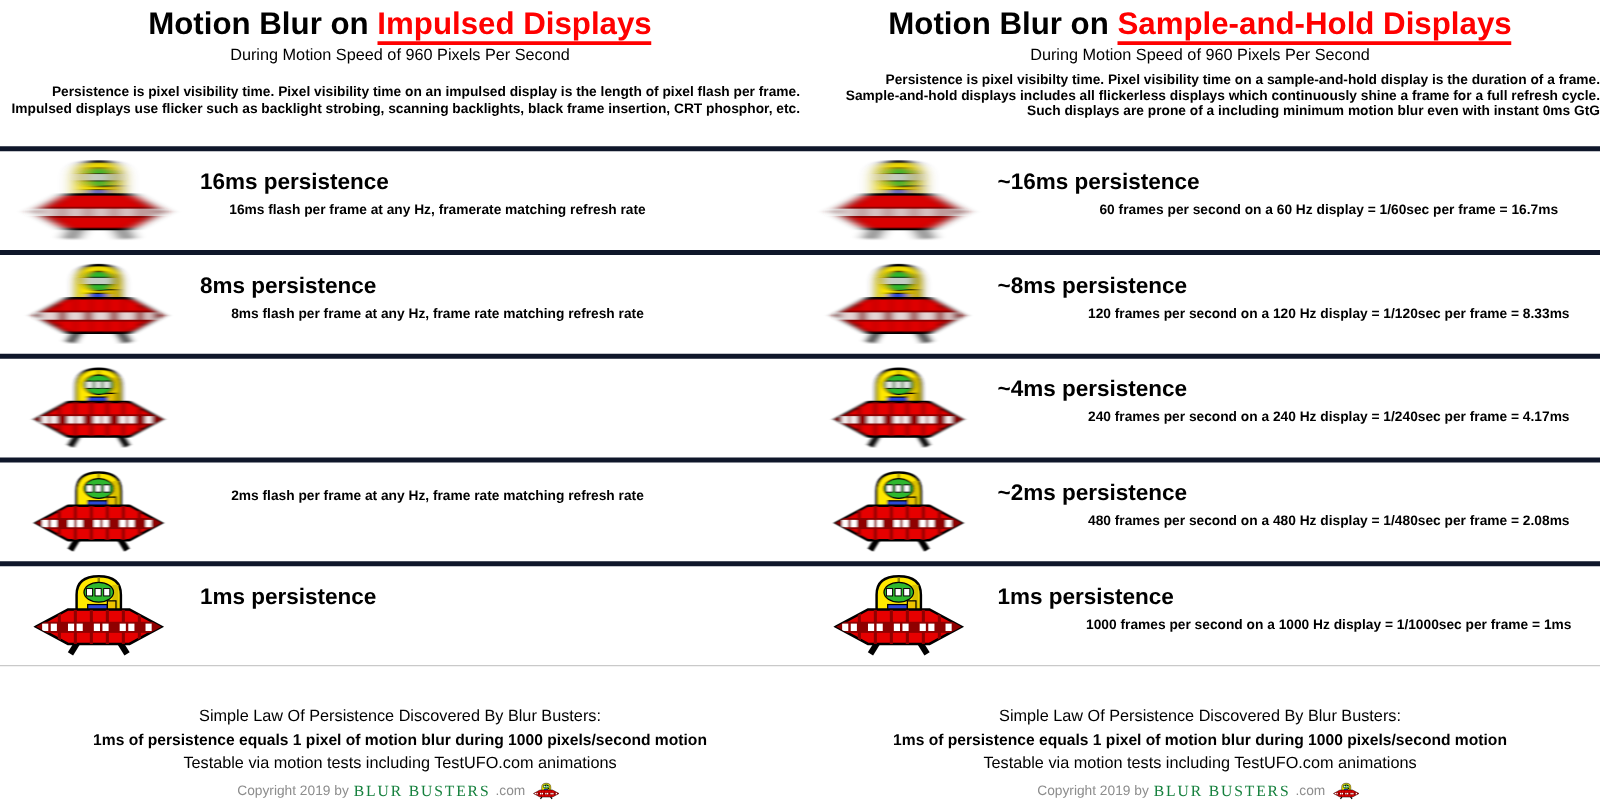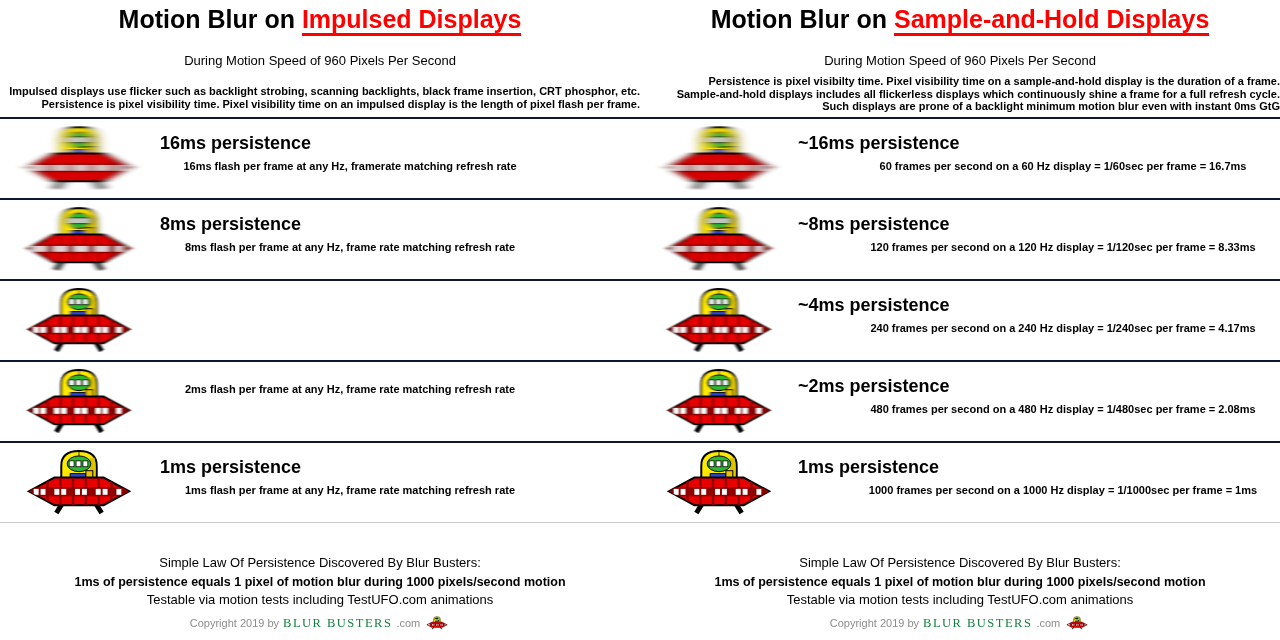--- a/index.html
+++ b/index.html
@@ -1,26 +1,26 @@
 <!DOCTYPE html>
 <html><head>
 <meta charset="utf-8">
 <style>
   html,body{margin:0;padding:0;background:#fff;}
   body{width:1280px;height:640px;overflow:hidden;font-family:"Liberation Sans",sans-serif;color:#000;}
   .headers{display:flex;height:117px;}
   .col-header{width:640px;box-sizing:border-box;padding-top:5px;text-align:center;}
   h1{margin:0;font-size:25px;line-height:29px;font-weight:bold;}
   .red-hl{color:#ff0000;border-bottom:3px solid #ff0000;padding-bottom:0px;}
-  .head-sub{font-size:13px;margin-top:19px;}
+  .head-sub{font-size:13px;margin-top:2px;}
   .desc{font-size:11px;font-weight:bold;line-height:12.5px;text-align:right;}
   .desc-left{margin-top:17px;}
   .desc-right{margin-top:7px;}
   .rows{border-bottom:1px solid #c9c9c9;}
-  .row{display:flex;height:79px;border-top:2px solid #0f172a;gap:20px;}
+  .row{display:flex;height:79px;border-top:4px solid #0f172a;gap:20px;}
   .half{width:640px;display:flex;box-sizing:border-box;}
   .ufo-box{width:158px;display:flex;align-items:center;justify-content:center;flex:none;}
   svg.ufo{width:128px;height:69px;overflow:visible;}
   .rowtext{flex:1;padding-top:14px;}
   .rowtitle{font-size:18px;font-weight:bold;line-height:20px;}
   .rowtitle.r-left{padding-left:2px;}
   .rowdetail{font-size:11px;font-weight:bold;margin-top:7px;text-align:center;}
   .d-left{width:384px;}
   .d-right{width:450px;margin-left:40px;}
   .footers{display:flex;}
@@ -82,31 +82,31 @@
       </g>
     </g>
   </defs>
 </svg>
 
 <div class="headers">
   <header class="col-header">
     <h1><span>Motion Blur on </span><span class="red-hl">Impulsed Displays</span></h1>
     <div class="head-sub">During Motion Speed of 960 Pixels Per Second</div>
     <div class="desc desc-left">
+      <div>Persistence is pixel visibility time. Pixel visibility time on an impulsed display is the length of pixel flash per frame.</div>
       <div>Impulsed displays use flicker such as backlight strobing, scanning backlights, black frame insertion, CRT phosphor, etc.</div>
-      <div>Persistence is pixel visibility time. Pixel visibility time on an impulsed display is the length of pixel flash per frame.</div>
     </div>
   </header>
   <header class="col-header">
     <h1><span>Motion Blur on </span><span class="red-hl">Sample-and-Hold Displays</span></h1>
     <div class="head-sub">During Motion Speed of 960 Pixels Per Second</div>
     <div class="desc desc-right">
       <div>Persistence is pixel visibilty time. Pixel visibility time on a sample-and-hold display is the duration of a frame.</div>
       <div>Sample-and-hold displays includes all flickerless displays which continuously shine a frame for a full refresh cycle.</div>
-      <div>Such displays are prone of a backlight minimum motion blur even with instant 0ms GtG</div>
+      <div>Such displays are prone of a including minimum motion blur even with instant 0ms GtG</div>
     </div>
   </header>
 </div>
 
 <div class="rows">
 
   <div class="row">
     <div class="half">
       <div class="ufo-box">
         <svg class="ufo" viewBox="0 0 130 70">
@@ -219,21 +219,20 @@
 
   <div class="row">
     <div class="half">
       <div class="ufo-box">
         <svg class="ufo" viewBox="0 0 130 70">
             <use href="#ufo-shape" xlink:href="#ufo-shape"></use>
           </svg>
       </div>
       <div class="rowtext">
         <div class="rowtitle r-left">1ms persistence</div>
-        <div class="rowdetail d-left">1ms flash per frame at any Hz, frame rate matching refresh rate</div>
       </div>
     </div>
     <div class="half">
       <div class="ufo-box">
         <svg class="ufo" viewBox="0 0 130 70">
             <use href="#ufo-shape" xlink:href="#ufo-shape"></use>
           </svg>
       </div>
       <div class="rowtext">
         <div class="rowtitle">1ms persistence</div>

